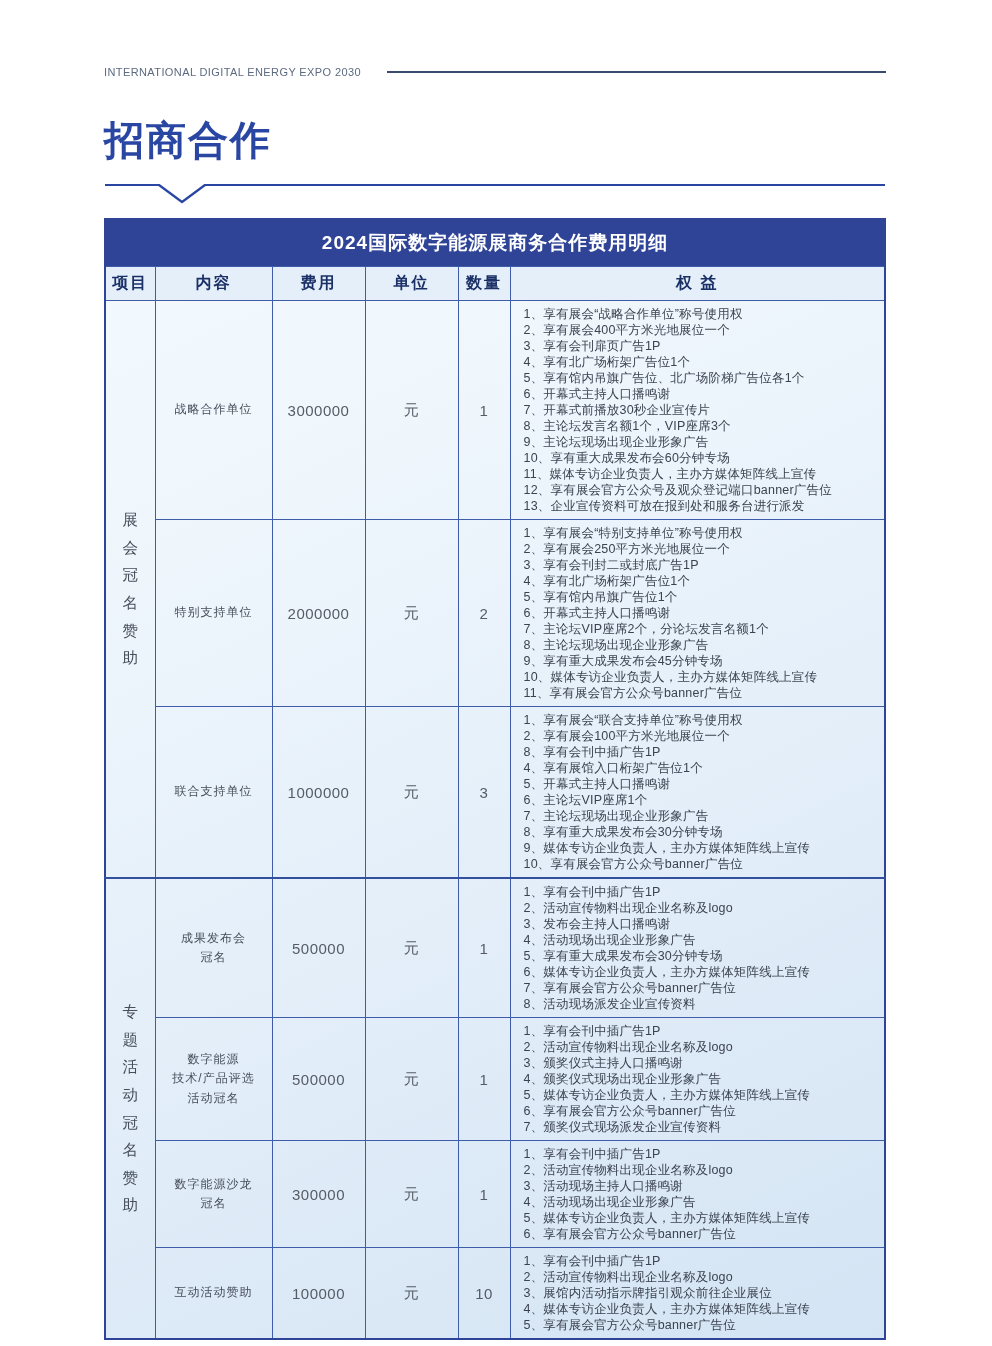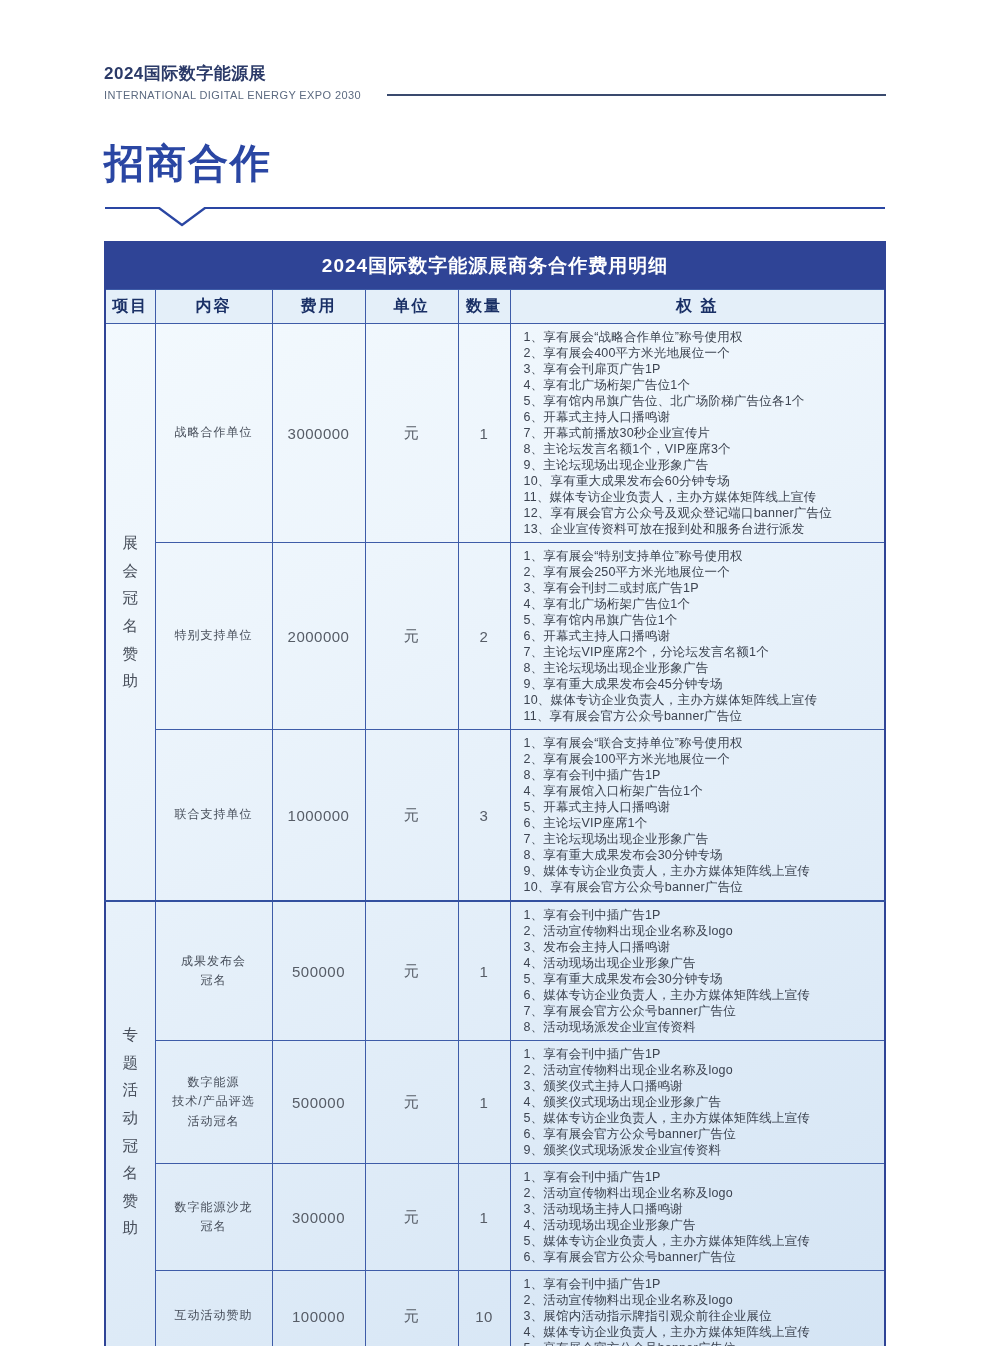--- a/index.html
+++ b/index.html
@@ -75,21 +75,20 @@
   }
   tr.group-start td, tr.group-start th{border-top:2px solid #33509F;}
 </style>
 </head>
 <body>
 
 <div class="page">
 
   <header class="brand">
     <div>
-      <div class="brand-zh">2024国际数字能源展</div>
       <div class="brand-en">INTERNATIONAL DIGITAL ENERGY EXPO 2030</div>
     </div>
     <div class="brand-rule"></div>
   </header>
 
   <h1 class="page-title">招商合作</h1>
 
   <svg class="title-underline" width="782" height="26" viewBox="0 0 782 26">
     <path d="M1 3 H55 L78 20 L101 3 H781" fill="none" stroke="#2A46A3" stroke-width="2.2" stroke-linejoin="round"></path>
   </svg>
@@ -216,21 +215,21 @@
       <td class="unit-cell">元</td>
       <td class="qty-cell">1</td>
       <td class="benefits-cell">
         <div class="benefits">
               <div class="benefit-line">1、享有会刊中插广告1P</div>
               <div class="benefit-line">2、活动宣传物料出现企业名称及logo</div>
               <div class="benefit-line">3、颁奖仪式主持人口播鸣谢</div>
               <div class="benefit-line">4、颁奖仪式现场出现企业形象广告</div>
               <div class="benefit-line">5、媒体专访企业负责人，主办方媒体矩阵线上宣传</div>
               <div class="benefit-line">6、享有展会官方公众号banner广告位</div>
-              <div class="benefit-line">9、颁奖仪式现场派发企业宣传资料</div>
+              <div class="benefit-line">7、颁奖仪式现场派发企业宣传资料</div>
             </div>
       </td>
     </tr>
     <tr class="body-row">
       <td class="content-cell">数字能源沙龙
 冠名</td>
       <td class="fee-cell">300000</td>
       <td class="unit-cell">元</td>
       <td class="qty-cell">1</td>
       <td class="benefits-cell">

